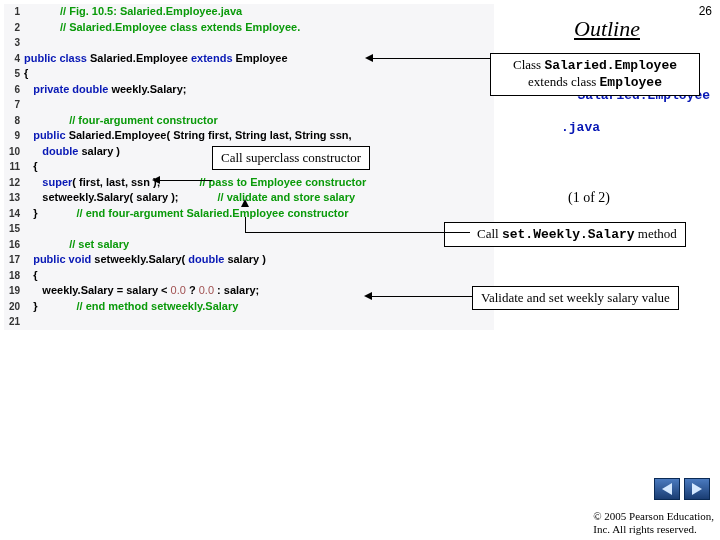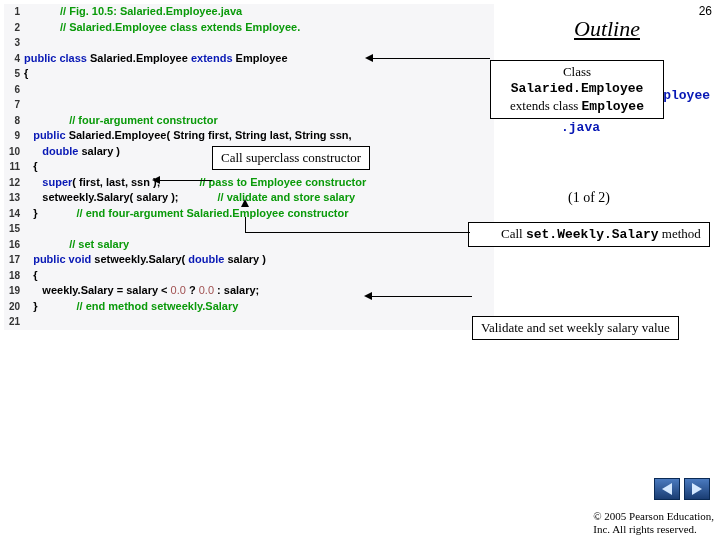--- a/index.html
+++ b/index.html
@@ -79,24 +79,24 @@
   .callout {
     position: absolute;
     background: #fff;
     border: 1px solid #000;
     padding: 3px 8px;
     font-family: "Times New Roman", serif;
     font-size: 13px;
     text-align: center;
     line-height: 1.25;
   }
-  .c1 { top: 60px; left: 490px; width: 174px; }
+  .c1 { top: 53px; left: 490px; width: 210px; }
   .c2 { top: 146px; left: 212px; }
-  .c3 { top: 222px; left: 468px; padding-left: 32px; }
-  .c4 { top: 286px; left: 472px; margin-top: 30px; }
+  .c3 { top: 222px; left: 444px; padding-left: 32px; }
+  .c4 { top: 286px; left: 472px; }
   .mono { font-family: "Courier New", monospace; font-weight: bold; }
 
   .arrow-line {
     position: absolute;
     height: 1px;
     background: #000;
   }
   .arrow-head-left {
     position: absolute;
     width: 0; height: 0;
@@ -142,21 +142,21 @@
 </style>
 </head>
 <body>
 
 <div class="code-area" id="code-block">
     <div class="code-line"><span class="lineno">1</span><span><span class="com">// Fig. 10.5: Salaried.Employee.java</span></span></div>
     <div class="code-line"><span class="lineno">2</span><span><span class="com">// Salaried.Employee class extends Employee.</span></span></div>
     <div class="code-line"><span class="lineno">3</span><span>&nbsp;</span></div>
     <div class="code-line"><span class="lineno">4</span><span><span class="kw">public class </span><span class="txt">Salaried.Employee </span><span class="kw">extends </span><span class="txt">Employee</span></span></div>
     <div class="code-line"><span class="lineno">5</span><span><span class="txt">{</span></span></div>
-    <div class="code-line"><span class="lineno">6</span></div>
+    <div class="code-line"><span class="lineno">6</span><span><span class="txt">   </span><span class="kw">private double </span><span class="txt">weekly.Salary;</span></span></div>
     <div class="code-line"><span class="lineno">7</span><span>&nbsp;</span></div>
     <div class="code-line"><span class="lineno">8</span><span><span class="txt">   </span><span class="com">// four-argument constructor</span></span></div>
     <div class="code-line"><span class="lineno">9</span><span><span class="txt">   </span><span class="kw">public </span><span class="txt">Salaried.Employee( String first, String last, String ssn,</span></span></div>
     <div class="code-line"><span class="lineno">10</span><span><span class="txt">      </span><span class="kw">double </span><span class="txt">salary )</span></span></div>
     <div class="code-line"><span class="lineno">11</span><span><span class="txt">   {</span></span></div>
     <div class="code-line"><span class="lineno">12</span><span><span class="txt">      </span><span class="kw">super</span><span class="txt">( first, last, ssn ); </span><span class="com">// pass to Employee constructor</span></span></div>
     <div class="code-line"><span class="lineno">13</span><span><span class="txt">      setweekly.Salary( salary ); </span><span class="com">// validate and store salary</span></span></div>
     <div class="code-line"><span class="lineno">14</span><span><span class="txt">   } </span><span class="com">// end four-argument Salaried.Employee constructor</span></span></div>
     <div class="code-line"><span class="lineno">15</span><span>&nbsp;</span></div>
     <div class="code-line"><span class="lineno">16</span><span><span class="txt">   </span><span class="com">// set salary</span></span></div>

